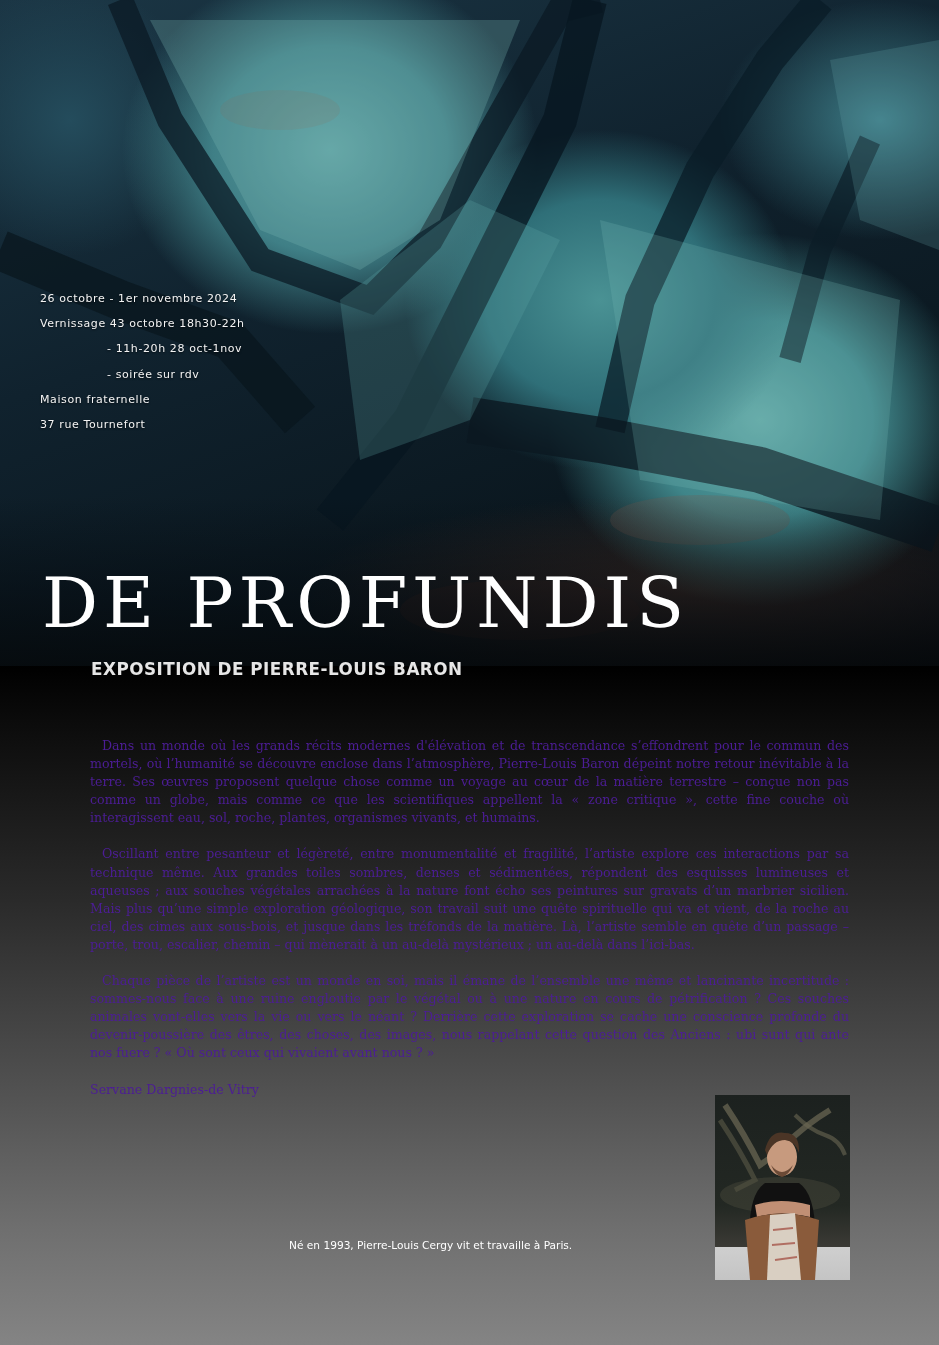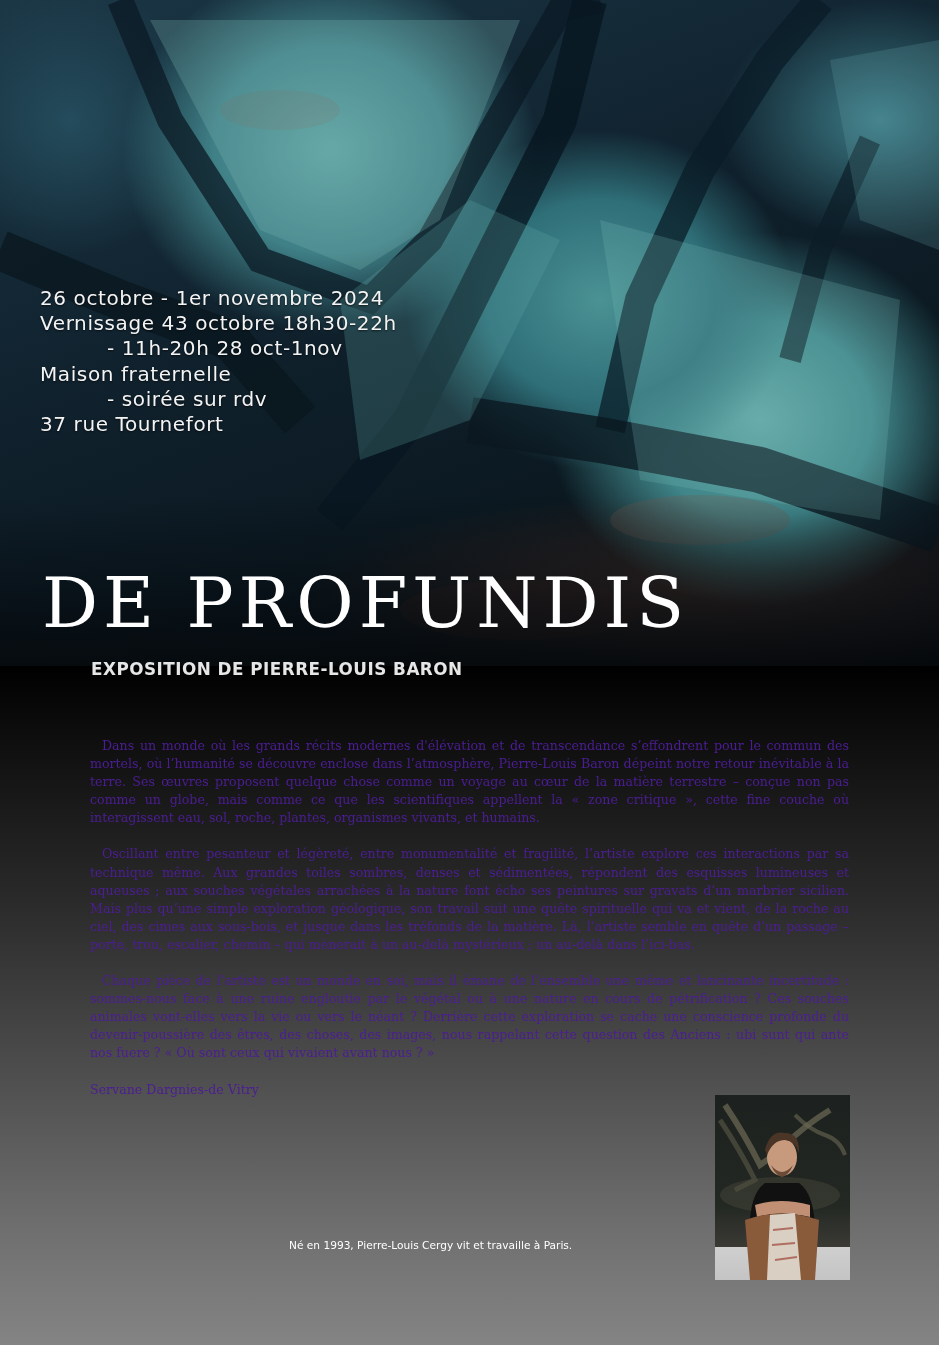--- a/index.html
+++ b/index.html
@@ -43,21 +43,21 @@
       height: 170px;
       background: linear-gradient(to bottom, rgba(5,10,15,0) 0%, rgba(5,10,15,0.55) 60%, rgba(5,8,10,0.8) 100%);
     }
 
     
     .info {
       position: absolute;
       left: 40px;
       top: 286px;
       font-family: "DejaVu Sans", sans-serif;
-      font-size: 20px;
+      font-size: 11px;
       line-height: 25.2px;
       letter-spacing: 0.6px;
       color: #f4f4f4;
       text-shadow: 0 1px 2px rgba(0,0,0,0.6);
       z-index: 2;
     }
     .info .line { white-space: pre; }
     .info .indent { padding-left: 67px; }
 
     
@@ -158,22 +158,22 @@
     <ellipse cx="280" cy="110" rx="60" ry="20" fill="#8a6a5a" opacity="0.15"></ellipse>
     <ellipse cx="700" cy="520" rx="90" ry="25" fill="#7a5448" opacity="0.25"></ellipse>
     <ellipse cx="520" cy="610" rx="120" ry="30" fill="#3d2620" opacity="0.35"></ellipse>
   </svg>
 </div>
 
 <div class="info">
   <div class="line">26 octobre - 1er novembre 2024</div>
   <div class="line">Vernissage 43 octobre 18h30-22h</div>
   <div class="line indent">- 11h-20h 28 oct-1nov</div>
+  <div class="line indent">- soirée sur rdv</div>
   <div class="line">Maison fraternelle</div>
-  <div class="line indent">- soirée sur rdv</div>
   <div class="line">37 rue Tournefort</div>
 </div>
 
 <h1 class="title" style="margin:0;">DE PROFUNDIS</h1>
 <div class="subtitle">EXPOSITION DE PIERRE-LOUIS BARON</div>
 
 <div class="article">
   <p>Dans un monde où les grands récits modernes d'élévation et de transcendance s’effondrent pour le commun des mortels, où l’humanité se découvre enclose dans l’atmosphère, Pierre-Louis Baron dépeint notre retour inévitable à la terre. Ses œuvres proposent quelque chose comme un voyage au cœur de la matière terrestre – conçue non pas comme un globe, mais comme ce que les scientifiques appellent la « zone critique », cette fine couche où interagissent eau, sol, roche, plantes, organismes vivants, et humains.</p>
   <p>Oscillant entre pesanteur et légèreté, entre monumentalité et fragilité, l’artiste explore ces interactions par sa technique même. Aux grandes toiles sombres, denses et sédimentées, répondent des esquisses lumineuses et aqueuses ; aux souches végétales arrachées à la nature font écho ses peintures sur gravats d’un marbrier sicilien. Mais plus qu’une simple exploration géologique, son travail suit une quête spirituelle qui va et vient, de la roche au ciel, des cimes aux sous-bois, et jusque dans les tréfonds de la matière. Là, l’artiste semble en quête d’un passage – porte, trou, escalier, chemin – qui mènerait à un au-delà mystérieux ; un au-delà dans l’ici-bas.</p>
   <p>Chaque pièce de l’artiste est un monde en soi, mais il émane de l’ensemble une même et lancinante incertitude : sommes-nous face à une ruine engloutie par le végétal ou à une nature en cours de pétrification ? Ces souches animales vont-elles vers la vie ou vers le néant ? Derrière cette exploration se cache une conscience profonde du devenir-poussière des êtres, des choses, des images, nous rappelant cette question des Anciens : ubi sunt qui ante nos fuere ? « Où sont ceux qui vivaient avant nous ? »</p>

